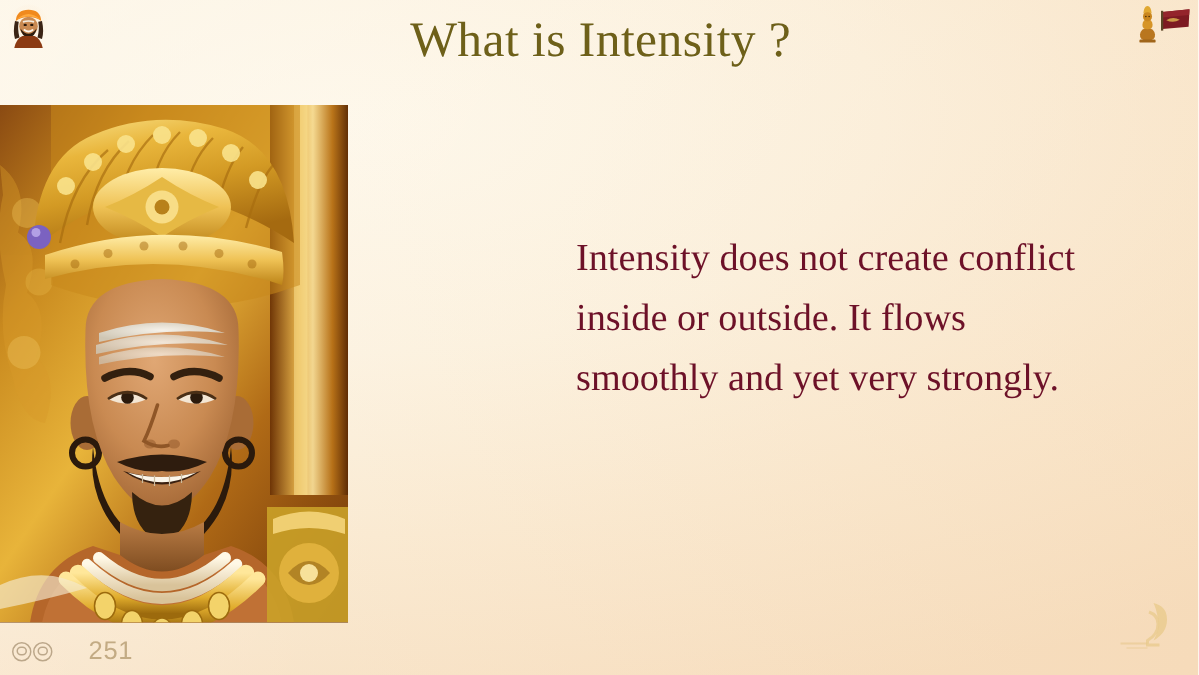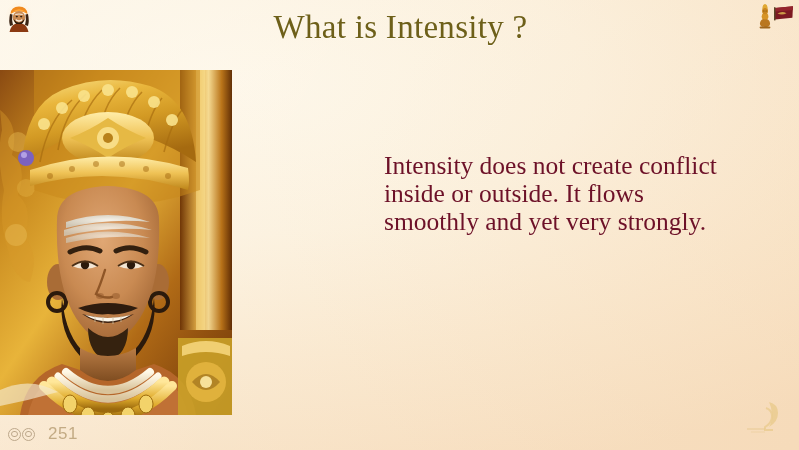--- a/index.html
+++ b/index.html
@@ -72,33 +72,33 @@
   }
   #photo svg { display: block; width: 100%; height: 100%; }
 
   
   #body-text {
     position: absolute;
     left: 384px;
     top: 152px;
     width: 352px;
     font-size: 25.5px;
-    line-height: 28px;
+    line-height: 40px;
     color: #6d1128;
     z-index: 4;
   }
 
   
   #footer {
     position: absolute;
     left: 8px;
     bottom: 6px;
     display: flex;
     align-items: center;
-    gap: 13px;
+    gap: 24px;
     z-index: 5;
   }
   #cc-icons {
     display: flex;
     gap: 1px;
     opacity: 0.55;
   }
   .cc-circle {
     width: 11px;
     height: 11px;

